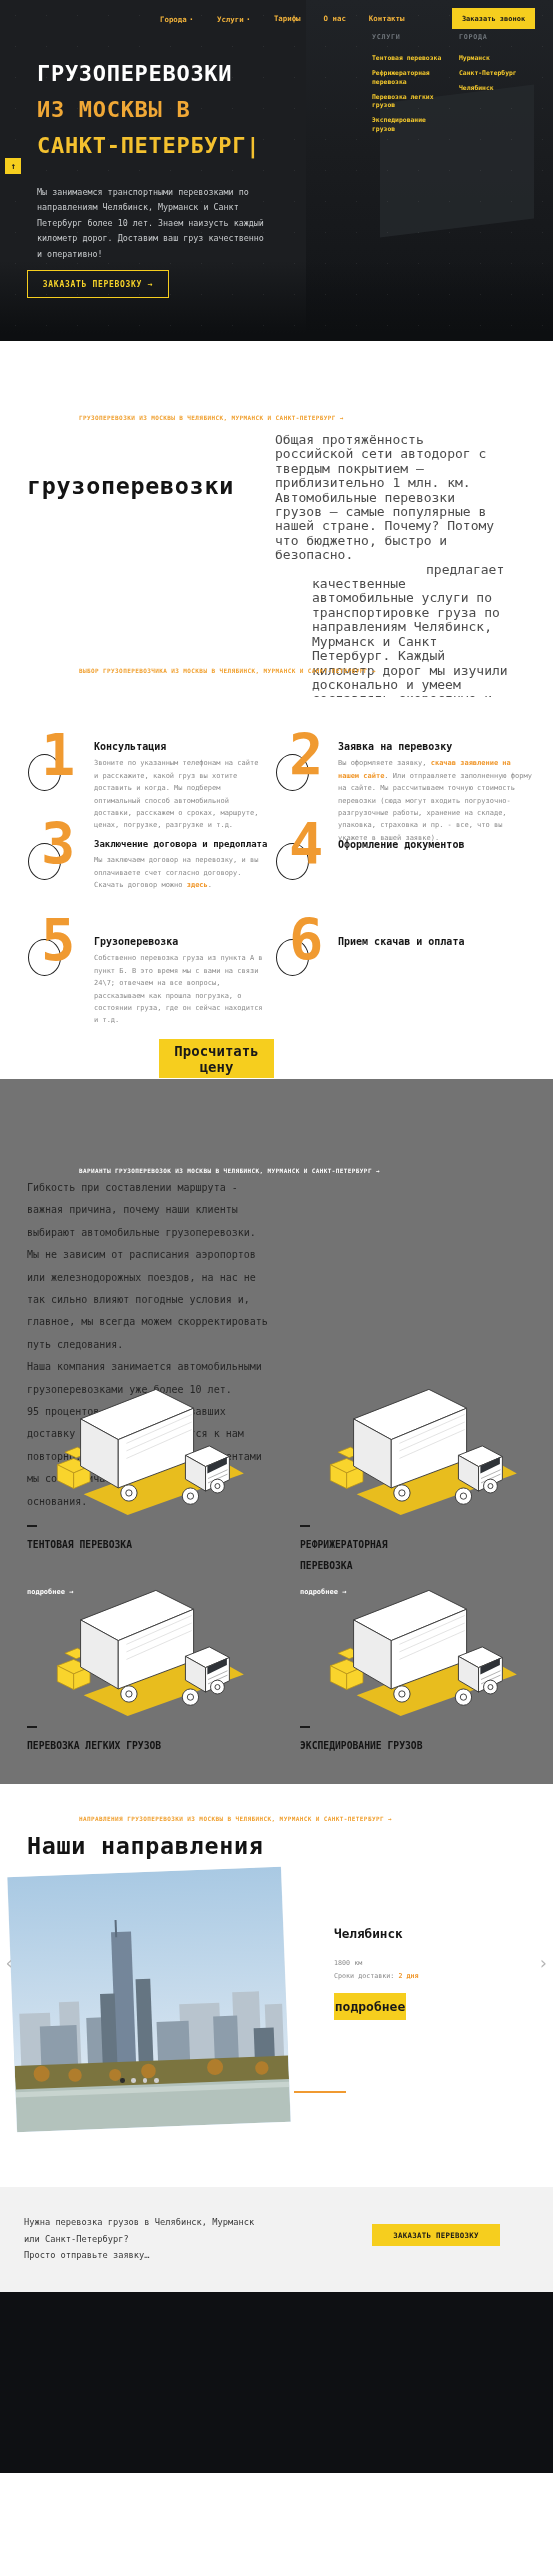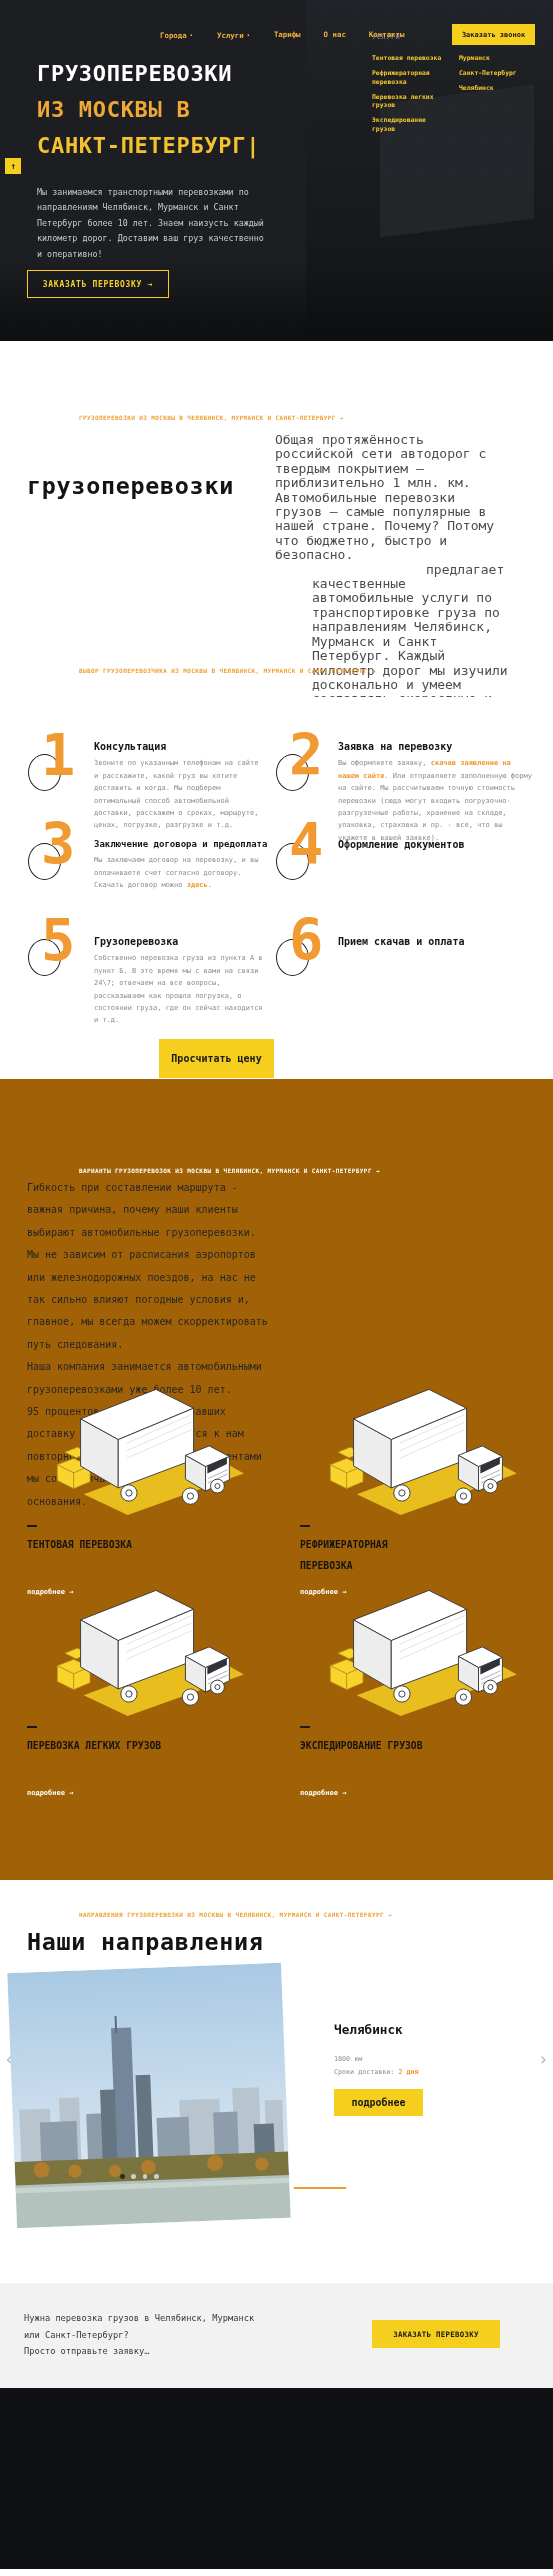--- a/index.html
+++ b/index.html
@@ -11,21 +11,21 @@
   .hero { height:341px; background:#1c1e21; overflow:hidden; }
   .hero::before { content:""; position:absolute; inset:0;
     background-image:radial-gradient(rgba(255,255,255,.07) 0.7px, transparent 0.9px);
     background-size:31px 31px; pointer-events:none; z-index:1; }
   .hero-photo { position:absolute; left:306px; top:0; right:0; bottom:0;
     background:linear-gradient(180deg,#202327 0%,#1a1c1f 45%,#121417 100%); }
   .hero-photo .ph1 { position:absolute; right:20px; top:94px; width:154px; height:134px;
     background:#26292d; transform:skewY(-7deg); opacity:.8; }
   .hero-bottom { position:absolute; left:0; right:0; bottom:0; height:80px;
     background:linear-gradient(0deg,#0d0f11 10%, rgba(13,15,17,0)); }
-  .nav { position:absolute; z-index:3; top:24px; left:0; right:0; display:flex; align-items:center;
+  .nav { position:absolute; z-index:3; top:8px; left:0; right:0; display:flex; align-items:center;
     padding:0 19px 0 160px; gap:23px; }
   .nav a.nav-link { color:#f2b33b; font-size:7.4px; font-weight:bold; text-decoration:none; white-space:nowrap; }
   .nav .dd { color:#f2b33b; font-size:8.7px; margin-left:2px; }
   .nav-call { margin-left:auto; background:#f6ce1e; color:#17181a; border:none; cursor:pointer;
     font-family:inherit; font-size:7px; font-weight:bold; padding:6.7px 9.4px; width:83px; }
   .hero-title { position:absolute; z-index:2; left:37px; top:56px; font-weight:bold;
     font-size:22px; line-height:36px; letter-spacing:0.7px; white-space:nowrap; }
   .hero-title .l1 { color:#ffffff; display:block; }
   .hero-title .l2 { color:#f0a836; display:block; }
   .hero-title .l3 { color:#f4c12f; display:block; }
@@ -54,57 +54,57 @@
   .step-num::before { content:""; position:absolute; left:-13.4px; top:24px; width:31px; height:35px;
     border:1px solid #222; border-radius:50%; z-index:-1; }
   .step-body { position:absolute; }
   .step-title { font-size:10px; font-weight:bold; color:#161616; margin-bottom:5.3px; white-space:nowrap; }
   .step-text { font-size:7px; line-height:12.4px; color:#8b8b8b; }
   .inline-link { color:#f0972b; text-decoration:none; font-weight:bold; }
   .btn-yellow { background:#f6ce1e; border:none; color:#191919; font-family:inherit;
     font-weight:bold; cursor:pointer; }
   .btn-outline { background:#fff; border:1.3px solid #1a1a1a; color:#1a1a1a; font-family:inherit;
     font-weight:bold; cursor:pointer;margin-top:44px; }
-  .how .price { position:absolute; left:159px; top:342px; width:115px; height:39px; font-size:10px; }
+  .how .price { position:absolute; left:159px; top:342px; width:115px; height:39px; font-size:14px; }
   .how .details { position:absolute; left:284px; top:342px; width:116px; height:39px; font-size:8.7px; }
 
   
-  .variants { height:801px; background:#a16207; }
+  .variants { height:705px; background:#737373; }
   .variants .mini-label { color:#ffffff; }
   .var-text { position:absolute; left:27px; top:98px; width:242px;
     font-size:10px; line-height:22.4px; color:#262626; }
   .vcard { position:absolute; width:235px; height:201px; }
   .vcard svg.truck { position:absolute; left:19px; top:0; width:201px; height:146px; }
   .vcard .dash { position:absolute; left:0; top:154px; width:10px; height:2px; background:#1a1a1a; }
   .vcard .vtitle { position:absolute; left:0; top:163px; width:144px; z-index:2;
     font-size:9.7px; font-weight:bold; line-height:21px; color:#141414; }
   .vcard a.more-link { position:absolute; left:0; top:217px; color:#ffffff; font-size:7px;
     font-weight:bold; text-decoration:none; z-index:2; }
 
   
   .directions { height:403px; background:#fff; }
   .slide-photo { position:absolute; left:12px; top:88px; width:274px; height:255px;
     transform:rotate(-2.2deg); overflow:hidden; background:#cfe0ec; }
   .city-name { position:absolute; left:334px; top:142px; font-size:12.7px; font-weight:bold; color:#161616; }
   .city-dist { position:absolute; left:334px; top:175px; font-size:6.7px; color:#8a8a8a; }
   .city-days { position:absolute; left:334px; top:188px; font-size:6.7px; color:#8a8a8a; }
   .city-days .val { color:#f0972b; font-weight:bold; }
-  .city-more { position:absolute; left:334px; top:209px; width:89px; height:27px; font-size:10px; }
+  .city-more { position:absolute; left:334px; top:209px; width:72px; height:27px; font-size:13px; }
   .car-arrow { position:absolute; top:171px; font-size:17.4px; color:#b5b5b5; background:none; border:none;
     cursor:pointer; font-family:inherit; line-height:1; }
   .car-prev { left:4px; } .car-next { left:538px; }
   .car-dots { position:absolute; left:120px; top:294px; display:flex; gap:6.7px; align-items:center; }
   .car-dots .dot { width:4.7px; height:4.7px; border-radius:50%; background:#cfcfcf; cursor:pointer; }
   .car-dots .dot.active { background:#2b2b2b; }
   .car-bar { position:absolute; left:294px; top:307px; width:52px; height:2px; background:#f09a31; }
 
   
   .cta { height:105px; background:#f2f2f2; }
   .cta-text { position:absolute; left:24px; top:27px; font-size:8.7px; line-height:16.7px; color:#3a3a3a; }
-  .cta-btn { position:absolute; left:372px; top:37px; width:128px; height:28px; font-size:7.4px; letter-spacing:0.3px; }
+  .cta-btn { position:absolute; left:372px; top:37px; width:128px; height:22px; font-size:7.4px; letter-spacing:0.3px; }
 
   
   .footer { height:181px; background:#0e1013; }
   .fcol { position:absolute; top:33px; width:79px; }
   .fcol.c1 { left:372px; } .fcol.c2 { left:459px; }
   .fcol h4 { color:#6f757b; font-size:6.7px; letter-spacing:0.7px; font-weight:bold; margin-bottom:13.4px; }
   .fcol a { display:block; color:#f5c92c; font-size:6.4px; line-height:8.7px; font-weight:bold;
     text-decoration:none; margin-bottom:6px; }
   .scroll-top { position:absolute; left:5.3px; top:158px; width:16px; height:16px; background:#f6ce1e;
     color:#15161a; border:none; font-family:inherit; font-size:8.7px; font-weight:bold; cursor:pointer; }

